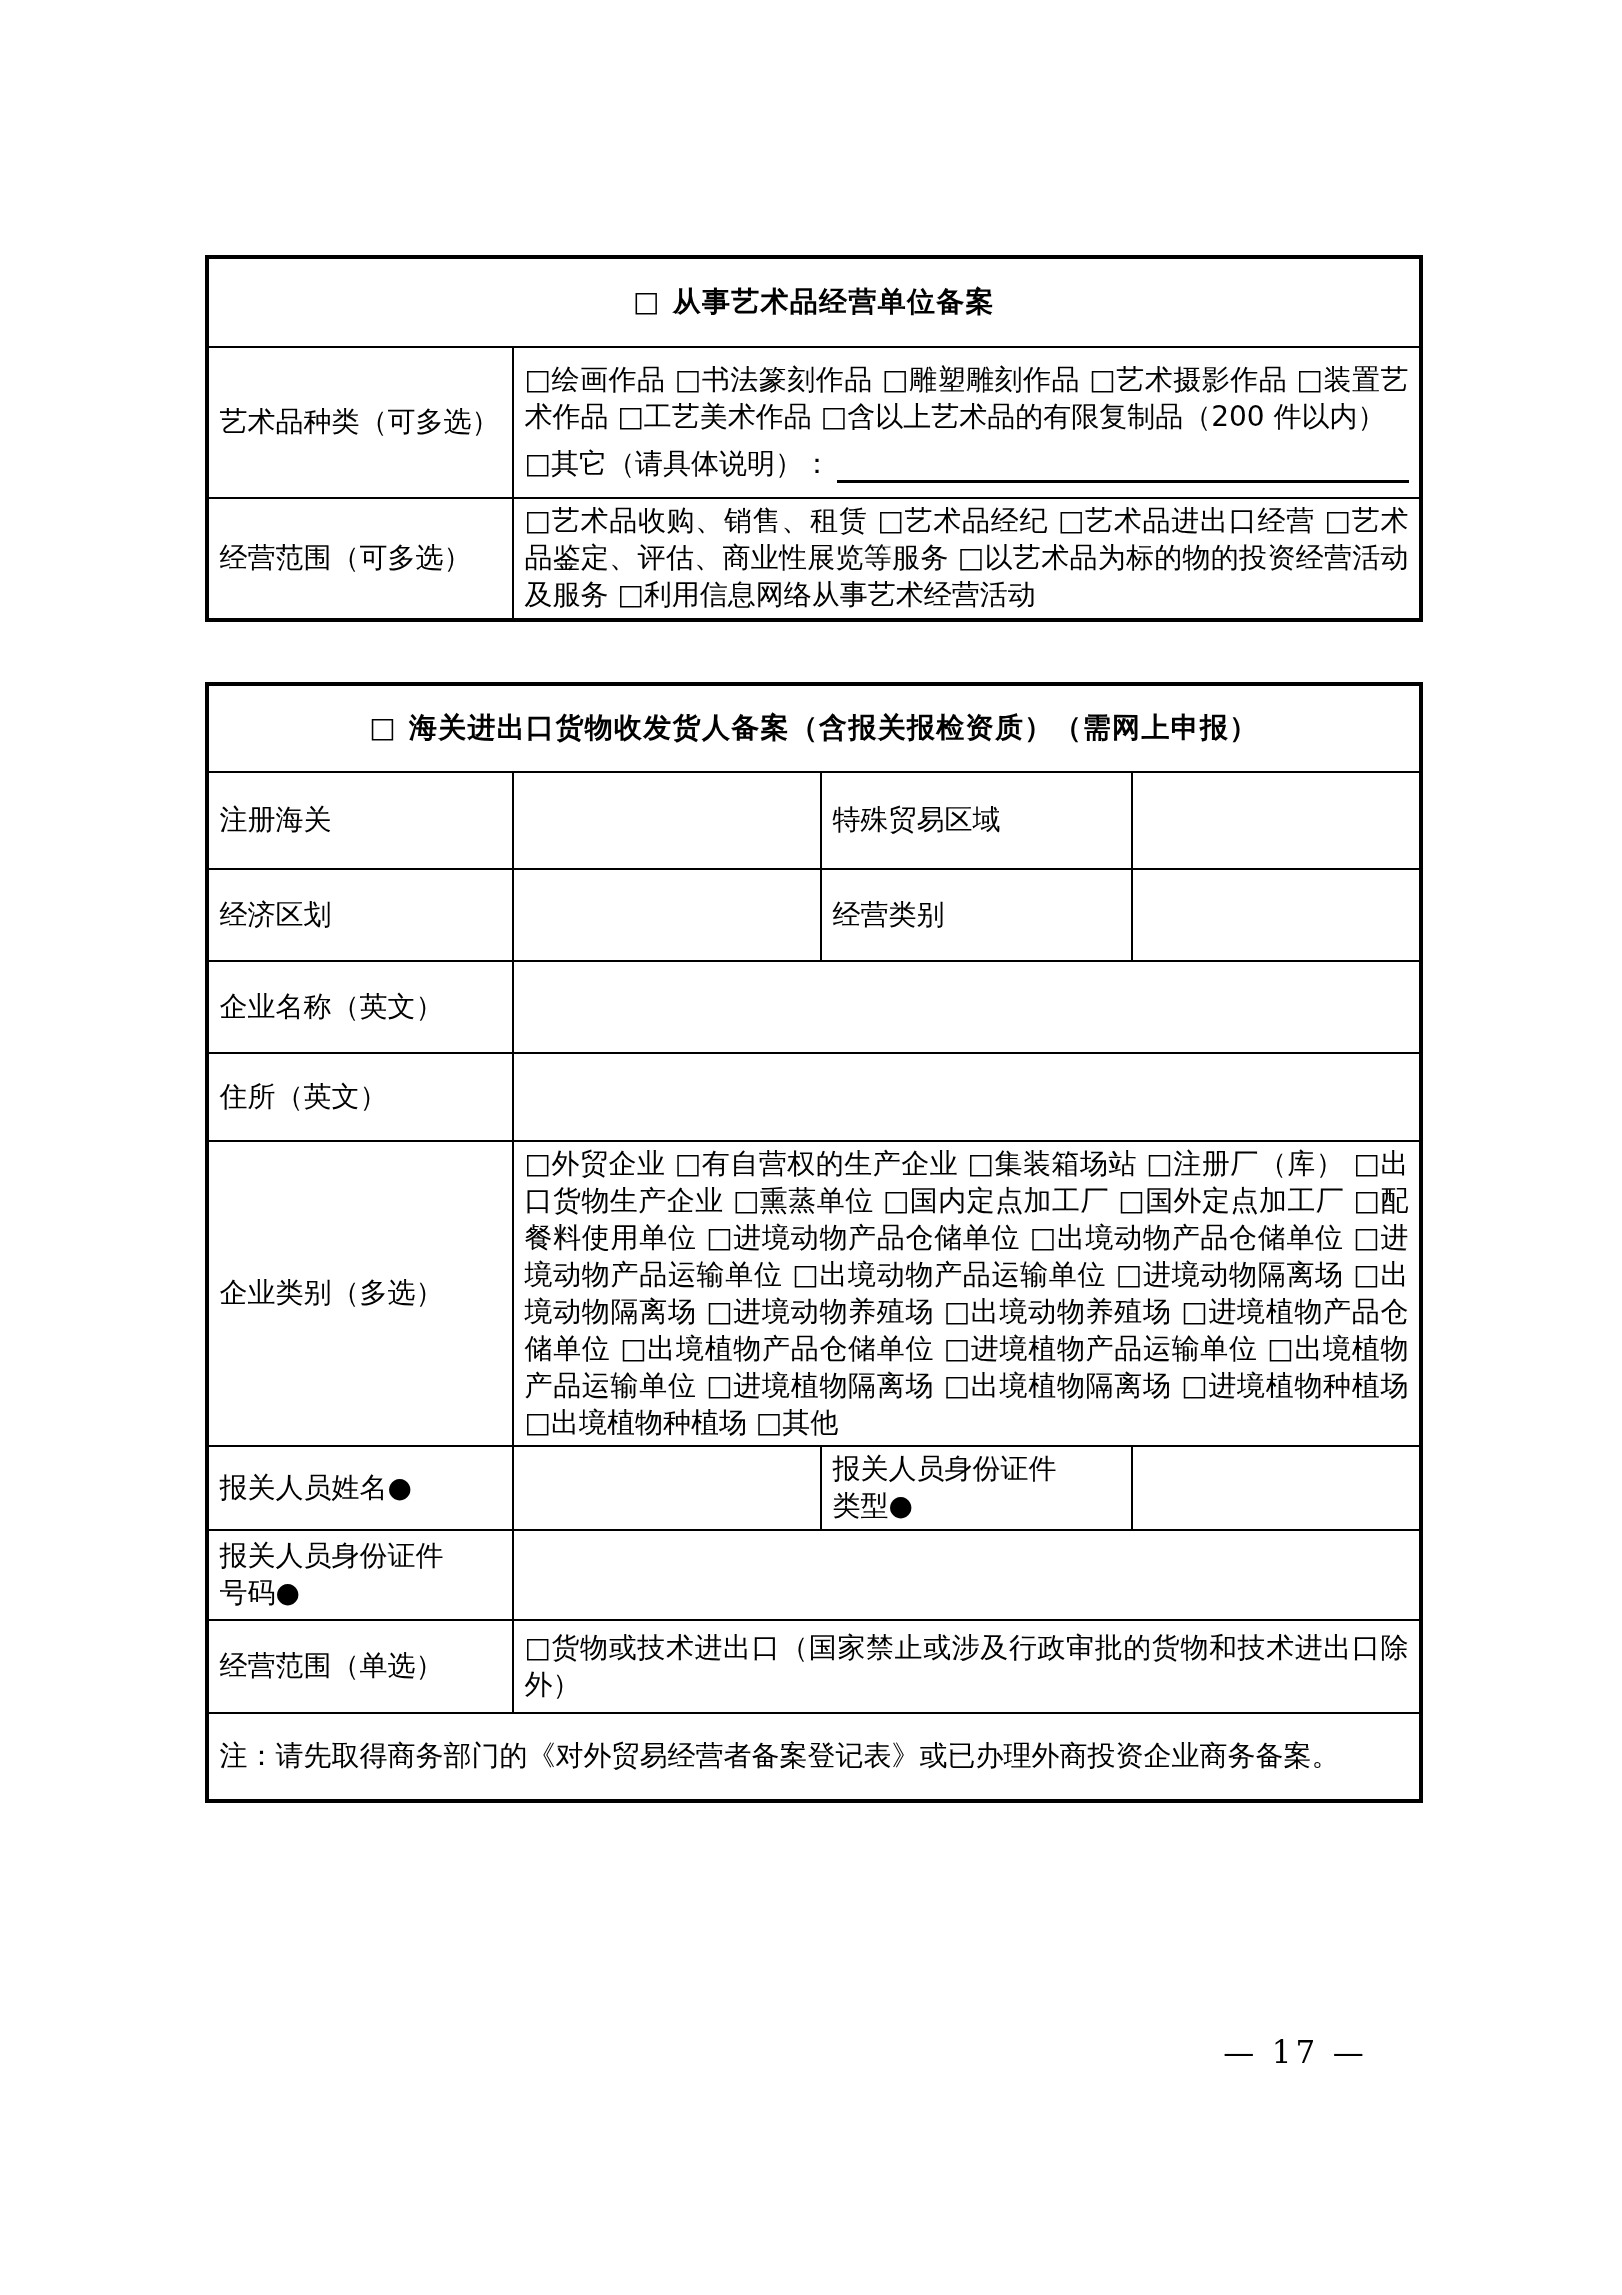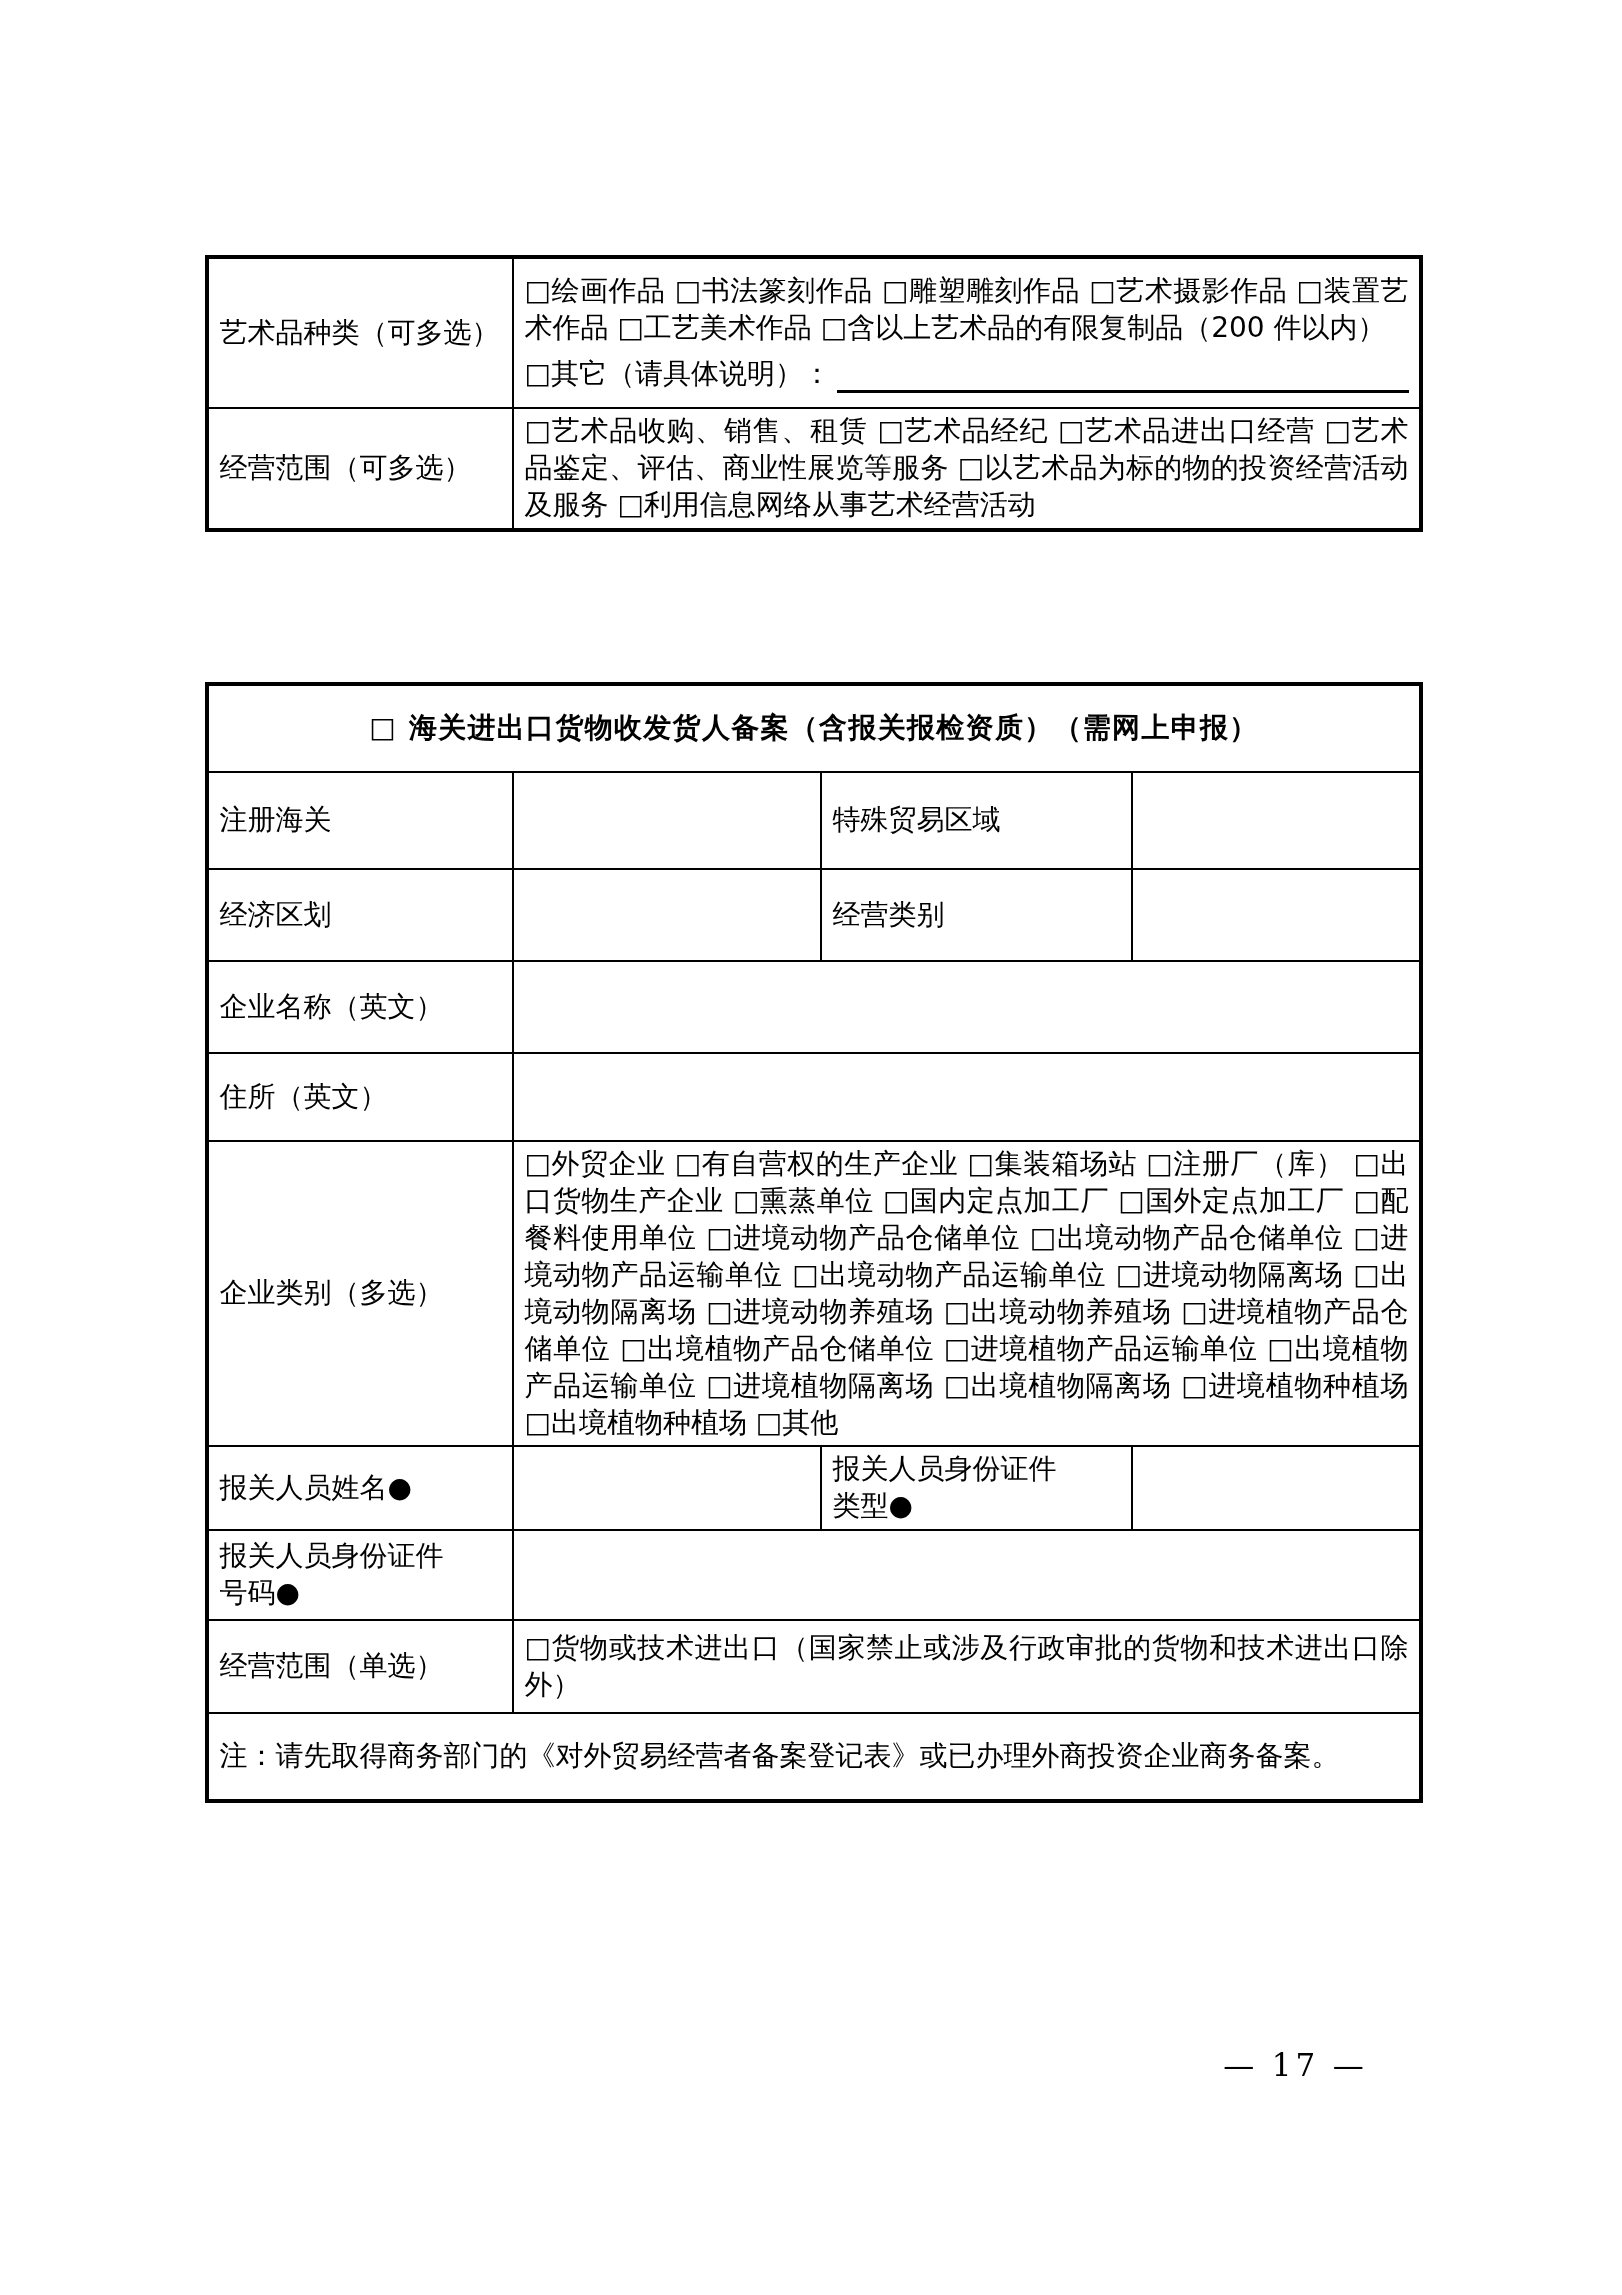--- a/index.html
+++ b/index.html
@@ -67,35 +67,39 @@
   }
   .page-number{
     position:absolute;
     left:1171px;
     top:2034px;
     width:249px;
     text-align:center;
     font-size:31px;
     letter-spacing:3.9px;
     font-family:"DejaVu Serif", serif;
-    margin-top:13px;
   }
   .chk{display:inline-block;margin-right:11.8px;}
 </style>
 </head>
 <body>
 
 <div class="page">
 
   <table class="frm" style="top:255px;">
     <colgroup>
         <col style="width:306px">
         <col>
       </colgroup>
     <tbody>
+        <tr style="height:90px">
+      <td class="title-cell" colspan="2">
+        <span class="chk">□</span><span>从事艺术品经营单位备案</span>
+      </td>
+    </tr>
     <tr style="height:151px">
       <td class="lbl">艺术品种类（可多选）</td>
       <td class="opts">
         <span>□绘画作品 □书法篆刻作品 □雕塑雕刻作品 □艺术摄影作品 □装置艺术作品 □工艺美术作品 □含以上艺术品的有限复制品（200 件以内）</span>
         <div class="other-row">
           <span class="lead">□其它（请具体说明）：</span>
           <span class="blank-line"></span>
         </div>
       </td>
     </tr>

